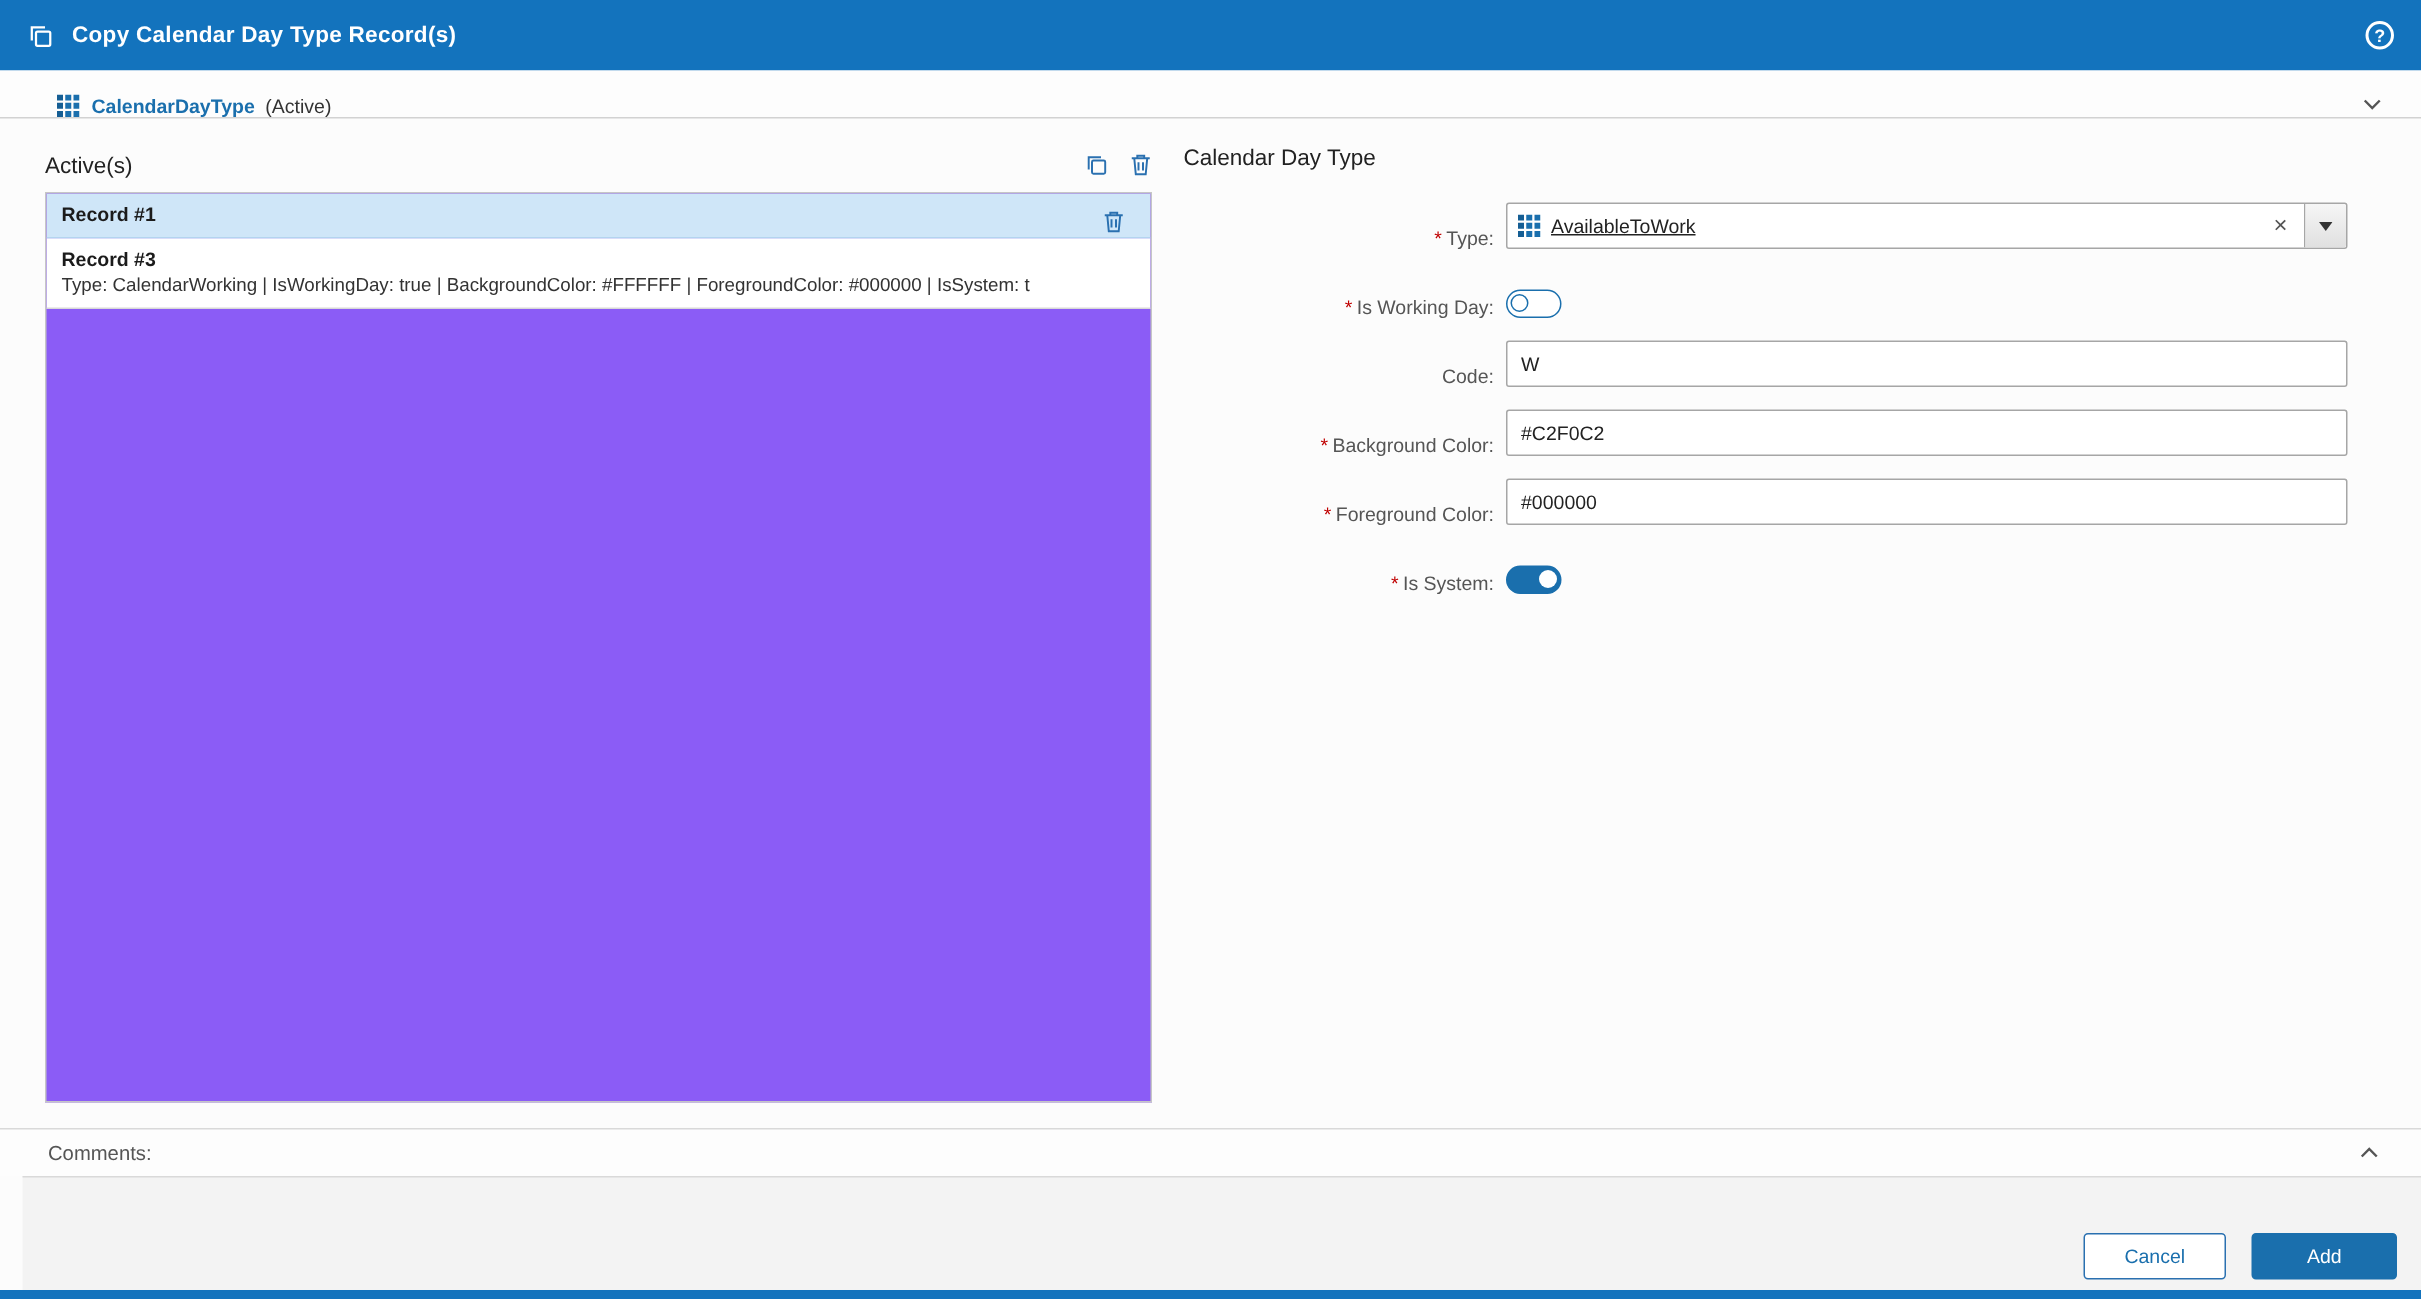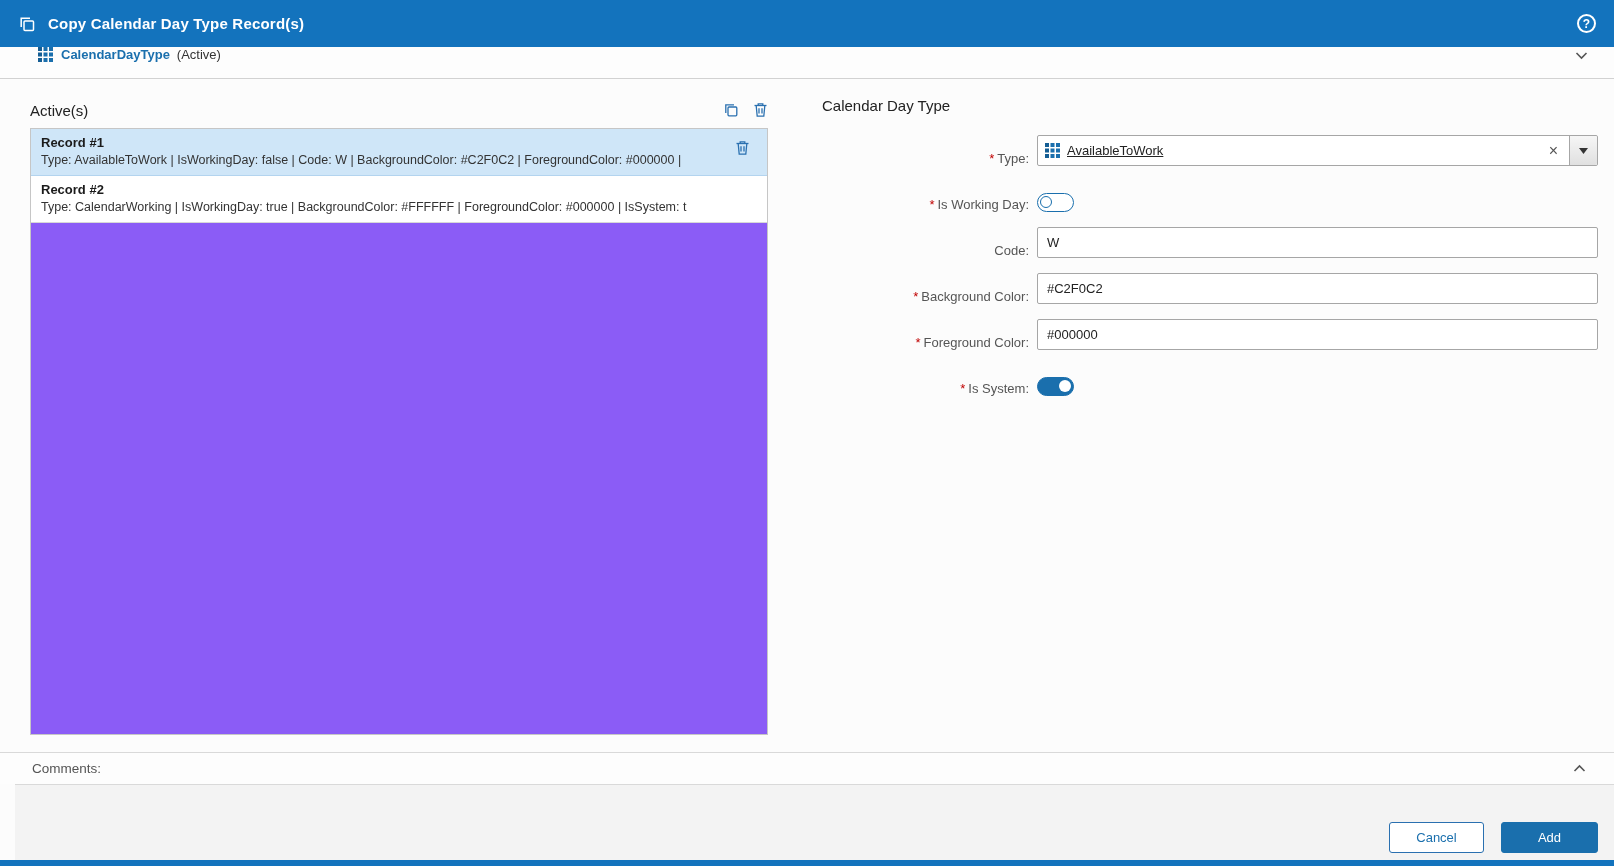--- a/index.html
+++ b/index.html
@@ -21,21 +21,21 @@
   .help-circle {
     width:19px; height:19px; border:2px solid #ffffff; border-radius:50%;
     color:#ffffff; font-size:12px; font-weight:700;
     display:flex; align-items:center; justify-content:center; cursor:pointer;
   }
 
   
   .entity-bar {
     position:absolute; top:47px; left:0; width:1614px; height:32px;
     background:#fdfdfd; border-bottom:1px solid #d2d2d2;
-    display:flex; align-items:flex-start; padding:0 24px 0 38px;
+    display:flex; align-items:flex-end; padding:0 24px 0 38px;
   }
   .entity-name { color:#1a6fad; font-size:13px; font-weight:700; margin-left:8px; cursor:pointer; }
   .entity-status { color:#333333; font-size:13px; margin-left:7px; }
   .entity-bar .spacer { flex:1; }
 
   
   .records-panel { position:absolute; left:30px; top:97px; width:738px; }
   .records-header { display:flex; align-items:center; height:26px; }
   .records-title { font-size:15px; color:#222222; }
   .records-header .spacer { flex:1; }
@@ -51,21 +51,21 @@
   .record-row.selected { background:#cfe6f8; border-bottom:1px solid #b3d4ef; }
   .record-name { font-size:13px; font-weight:700; color:#1b1b1b; line-height:18px; }
   .record-details {
     font-size:12.5px; color:#333333; line-height:17px;
     white-space:nowrap; overflow:hidden;
   }
   .record-row.selected .record-details { padding-right:34px; }
   .row-trash { position:absolute; right:17px; top:11px; cursor:pointer; }
 
   
-  .form-panel { position:absolute; left:822px; top:97px; width:792px; }
+  .form-panel { position:absolute; left:789px; top:97px; width:792px; }
   .form-title { font-size:15px; color:#222222; }
   .form-rows { margin-top:21px; }
   .form-row { display:flex; align-items:flex-end; min-height:31px; margin-bottom:15px; }
   .f-label { width:215px; text-align:right; padding-right:8px; font-size:13px; color:#555555; }
   .req { color:#c00000; margin-right:3px; font-size:13px; }
   .f-control { width:561px; display:flex; align-items:center; }
 
   .text-input {
     width:561px; height:31px; border:1px solid #a6a6a6; border-radius:2px;
     background:#ffffff; padding:0 9px; font-size:13px; color:#222222;
@@ -180,32 +180,31 @@
           <path d="M5.2 3.5 V1.8 H9.8 V3.5" stroke="#2a70b0" stroke-width="1.3" fill="none"></path>
           <path d="M3.2 3.8 L4.2 14.2 H10.8 L11.8 3.8" stroke="#2a70b0" stroke-width="1.3" fill="none"></path>
           <path d="M6 6.2 V11.6 M9 6.2 V11.6" stroke="#2a70b0" stroke-width="1.3" fill="none"></path>
         </svg>
       </span>
     </div>
 
     <div class="records-list">
       <div class="record-row selected">
         <div class="record-name">Record #1</div>
-        <div class="record-details">Type: AvailableToWork | IsWorkingDay: false | Code: W | BackgroundColor: #C2F0C2 | ForegroundColor: #000000 |</div>
         <span class="row-trash">
           <svg width="15" height="16" viewBox="0 0 15 16">
             <path d="M1.5 3.5 H13.5" stroke="#2a70b0" stroke-width="1.3" fill="none"></path>
             <path d="M5.2 3.5 V1.8 H9.8 V3.5" stroke="#2a70b0" stroke-width="1.3" fill="none"></path>
             <path d="M3.2 3.8 L4.2 14.2 H10.8 L11.8 3.8" stroke="#2a70b0" stroke-width="1.3" fill="none"></path>
             <path d="M6 6.2 V11.6 M9 6.2 V11.6" stroke="#2a70b0" stroke-width="1.3" fill="none"></path>
           </svg>
         </span>
       </div>
       <div class="record-row">
-        <div class="record-name">Record #2</div>
+        <div class="record-name">Record #3</div>
         <div class="record-details">Type: CalendarWorking | IsWorkingDay: true | BackgroundColor: #FFFFFF | ForegroundColor: #000000 | IsSystem: t</div>
       </div>
     </div>
   </div>
 
   <div class="form-panel">
     <div class="form-title">Calendar Day Type</div>
 
     <div class="form-rows">
 

